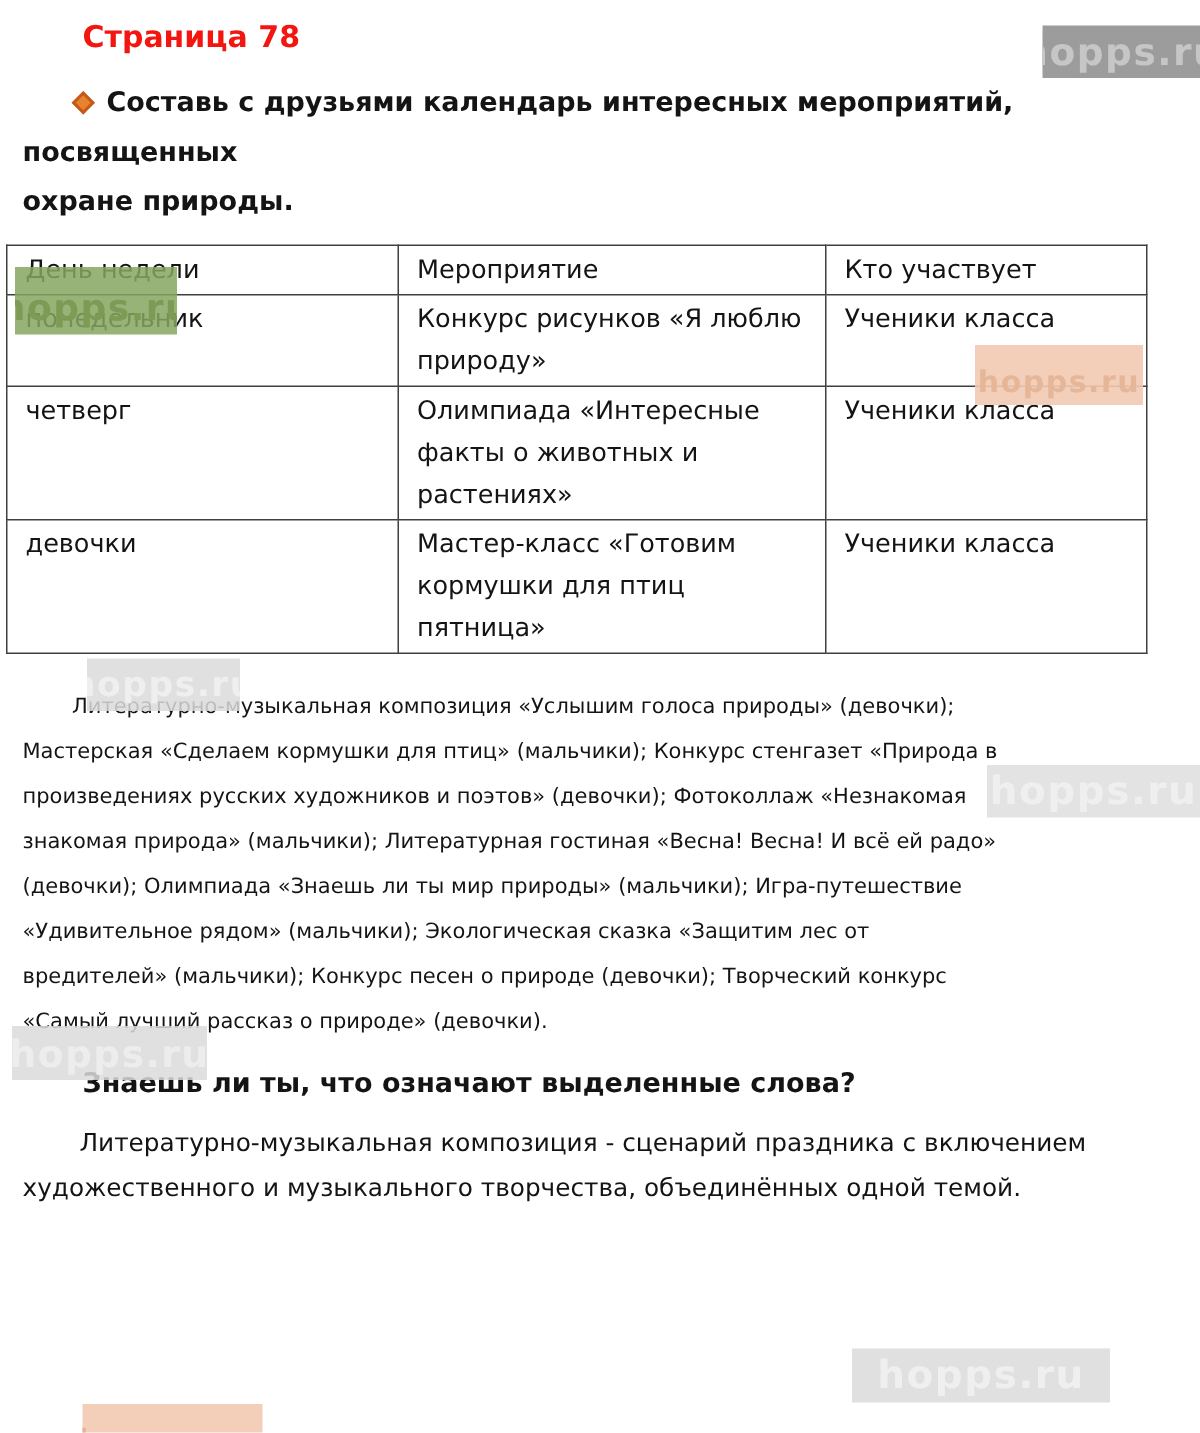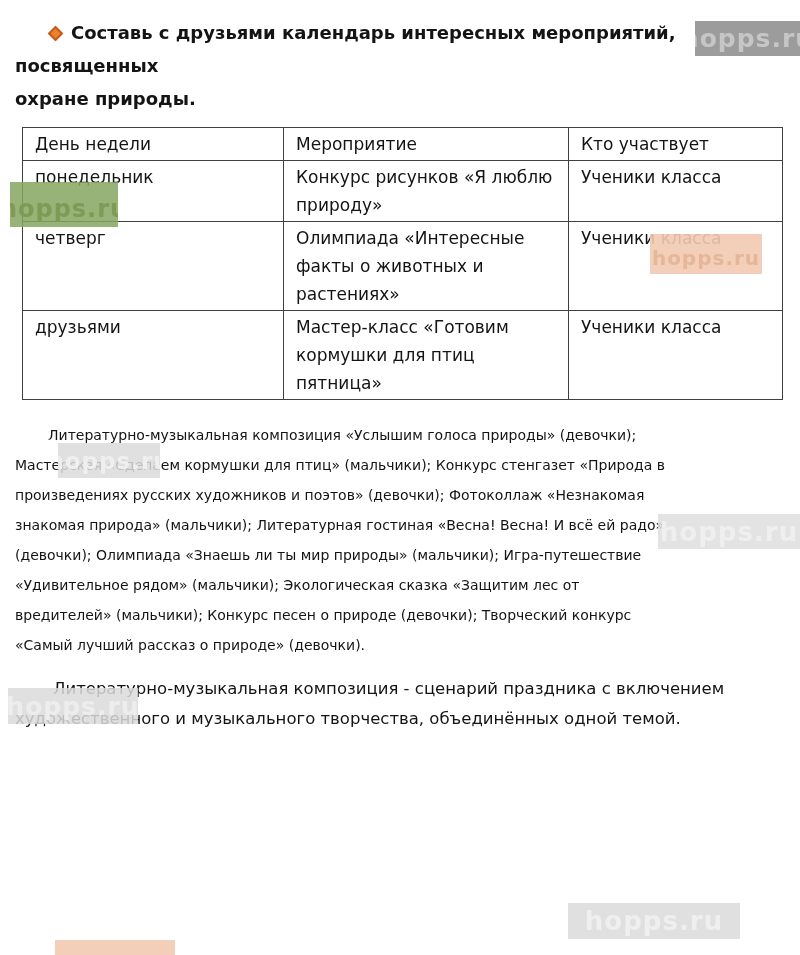--- a/index.html
+++ b/index.html
@@ -35,21 +35,21 @@
     display: inline-block;
     width: 11px; height: 11px;
     background: #e8822d;
     border: 2px solid #c45a1a;
     transform: rotate(45deg);
     margin-right: 10px;
     margin-left: 2px;
   }
 
   table.schedule {
-    margin: 12px 0 0 22px;
+    margin: 12px 0 0 4px;
     width: 760px;
     border-collapse: collapse;
     table-layout: fixed;
   }
   table.schedule col.c1 { width: 261px; }
   table.schedule col.c2 { width: 285px; }
   table.schedule col.c3 { width: 214px; }
   table.schedule th, table.schedule td {
     border: 1.5px solid #404040;
     font-size: 17px;
@@ -102,20 +102,21 @@
   .wm-task2    { left: 658px; top: 498px; width: 142px; height: 35px; background: rgba(222,222,222,0.85); color: #efefef; font-size: 26px; }
   .wm-girls    { left: 8px;   top: 672px; width: 130px; height: 36px; background: rgba(219,219,219,0.85); color: #ededed; font-size: 25px; }
   .wm-theme    { left: 568px; top: 887px; width: 172px; height: 36px; background: rgba(219,219,219,0.85); color: #efefef; font-size: 26px; }
   .wm-photo    { left: 55px;  top: 924px; width: 120px; height: 31px; background: rgba(242,202,177,0.90); color: #e8b093; font-size: 24px; align-items: flex-start; padding-top: 12px; }
 </style>
 </head>
 <body>
 
 <div class="page">
 
+  <div class="page-title">Страница 78</div>
 
   <div class="task"><span class="diamond"></span><span class="txt">Составь с друзьями календарь интересных мероприятий, посвященных
 охране природы.</span></div>
 
   <table class="schedule">
     <colgroup>
         <col class="c1">
         <col class="c2">
         <col class="c3">
       </colgroup>
@@ -132,38 +133,39 @@
       <td>Ученики класса</td>
     </tr>
     <tr>
       <td>четверг</td>
       <td>Олимпиада «Интересные
 факты о животных и
 растениях»</td>
       <td>Ученики класса</td>
     </tr>
     <tr>
-      <td>друзьями</td>
+      <td>девочки</td>
       <td>Мастер-класс «Готовим
 кормушки для птиц пятница»</td>
       <td>Ученики класса</td>
     </tr>
   </tbody>
     </table>
 
 
   <div class="answer">Литературно-музыкальная композиция «Услышим голоса природы» (девочки);
 Мастерская «Сделаем кормушки для птиц» (мальчики); Конкурс стенгазет «Природа в
 произведениях русских художников и поэтов» (девочки); Фотоколлаж «Незнакомая
 знакомая природа» (мальчики); Литературная гостиная «Весна! Весна! И всё ей радо»
 (девочки); Олимпиада «Знаешь ли ты мир природы» (мальчики); Игра-путешествие
 «Удивительное рядом» (мальчики); Экологическая сказка «Защитим лес от
 вредителей» (мальчики); Конкурс песен о природе (девочки); Творческий конкурс
 «Самый лучший рассказ о природе» (девочки).</div>
 
+  <div class="vocab-heading">Знаешь ли ты, что означают выделенные слова?</div>
 
   <div class="definition">Литературно-музыкальная композиция - сценарий праздника с включением
 художественного и музыкального творчества, объединённых одной темой.</div>
 
   <div class="wm wm-top">
       <span>hopps.ru</span>
     </div>
   <div class="wm wm-monday">
       <span>hopps.ru</span>
     </div>

